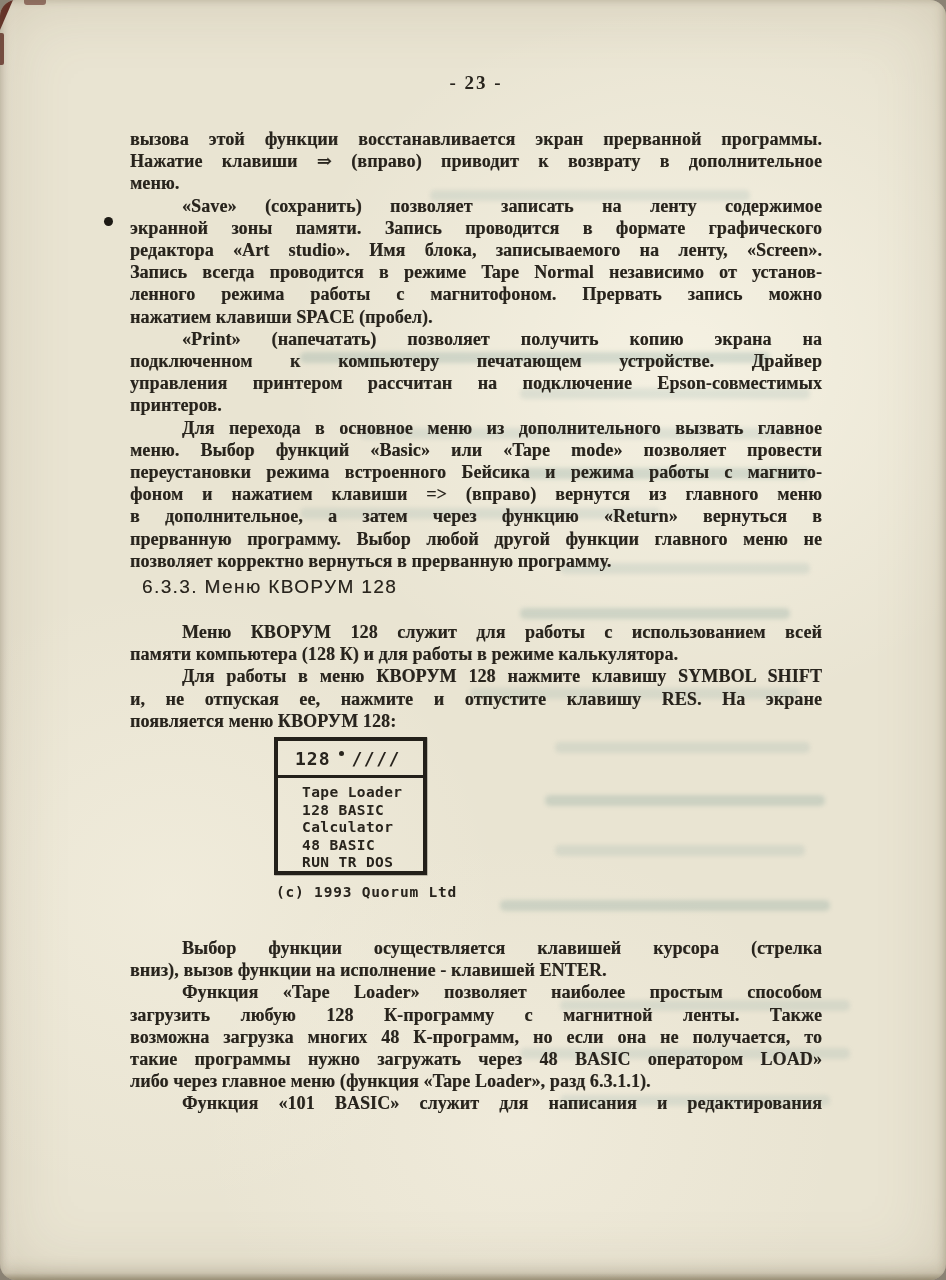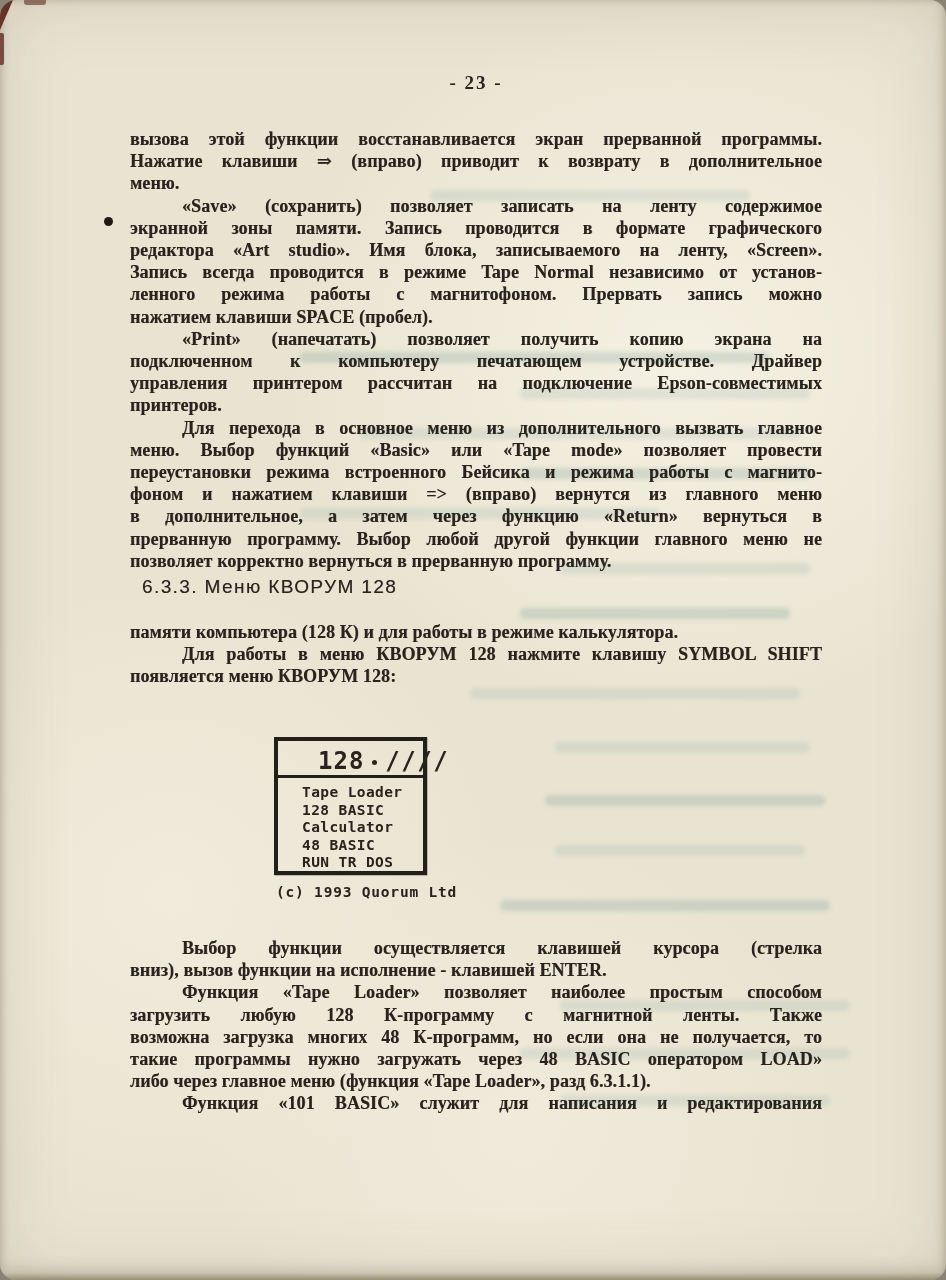--- a/index.html
+++ b/index.html
@@ -55,22 +55,22 @@
   .menubox{
     position:absolute;left:274px;top:737px;margin:0;
     width:153px;height:138px;box-sizing:border-box;
     border:4px solid #23201a;
     font-family:"DejaVu Sans Mono",monospace;
     box-shadow:0.5px 0.5px 0 rgba(35,32,26,0.5);
   }
   .menuhead{
     height:37px;box-sizing:border-box;
     border-bottom:3px solid #23201a;
-    display:flex;align-items:flex-end;padding-left:40px;
-    font-weight:700;font-size:24px;letter-spacing:1px;
+    display:flex;align-items:center;padding-left:17px;
+    font-weight:700;font-size:18px;letter-spacing:1px;
   }
   .menuhead .speck{
     width:5px;height:5px;border-radius:50%;
     background:#2a261f;margin:0 8px 10px 8px;flex:none;
   }
   .menuhead .slashes{letter-spacing:1.5px;}
   .menuitems{
     list-style:none;margin:0;padding:6px 0 0 24px;
     font-weight:700;font-size:14.5px;letter-spacing:0.4px;
   }
@@ -167,24 +167,26 @@
         <div class="line">в дополнительное, а затем через функцию «Return» вернуться в</div>
         <div class="line">прерванную программу. Выбор любой другой функции главного меню не</div>
         <div class="line last">позволяет корректно вернуться в прерванную программу.</div>
       </div>
     </section>
 
   <h2 class="heading">6.3.3. Меню КВОРУМ 128</h2>
 
   <section class="textblock" id="block-mid">
       <div class="para">
+        <div class="line indent">Меню КВОРУМ 128 служит для работы с использованием всей</div>
         <div class="line last">памяти компьютера (128 К) и для работы в режиме калькулятора.</div>
       </div>
       <div class="para">
         <div class="line indent">Для работы в меню КВОРУМ 128 нажмите клавишу SYMBOL SHIFT</div>
+        <div class="line">и, не отпуская ее, нажмите и отпустите клавишу RES. На экране</div>
         <div class="line last">появляется меню КВОРУМ 128:</div>
       </div>
     </section>
 
   <figure class="menubox">
     <div class="menuhead">
       <span>128</span>
       <span class="speck"></span>
       <span class="slashes">////</span>
     </div>

